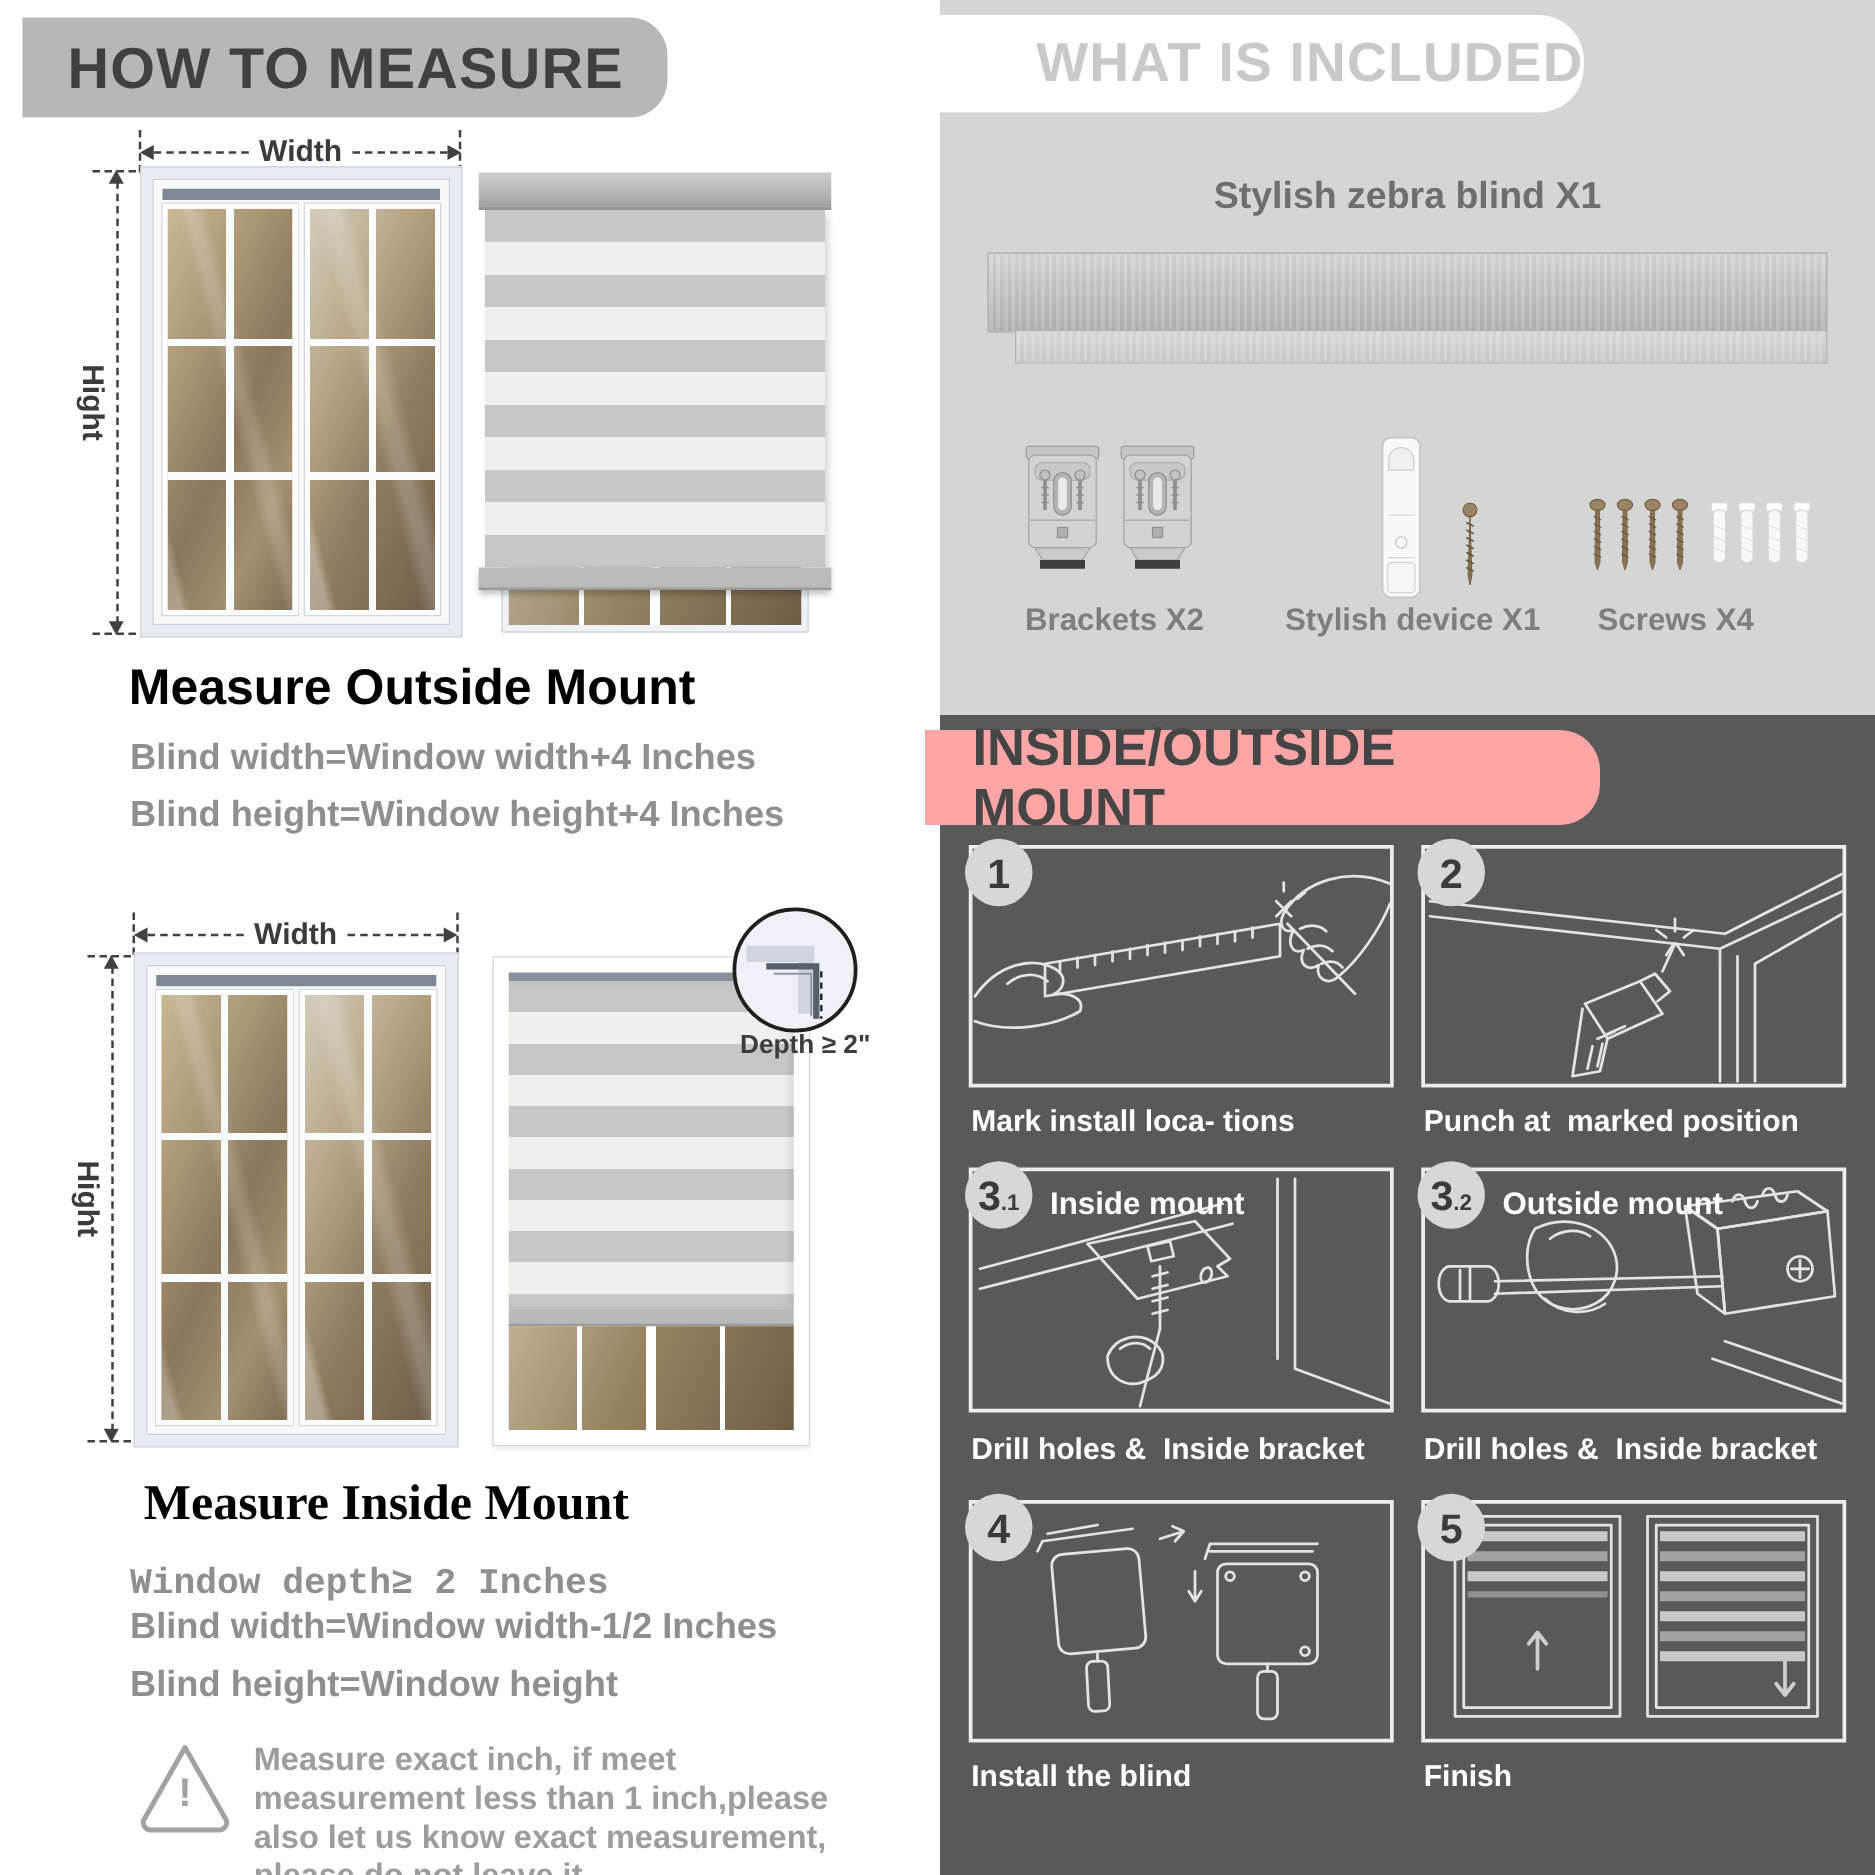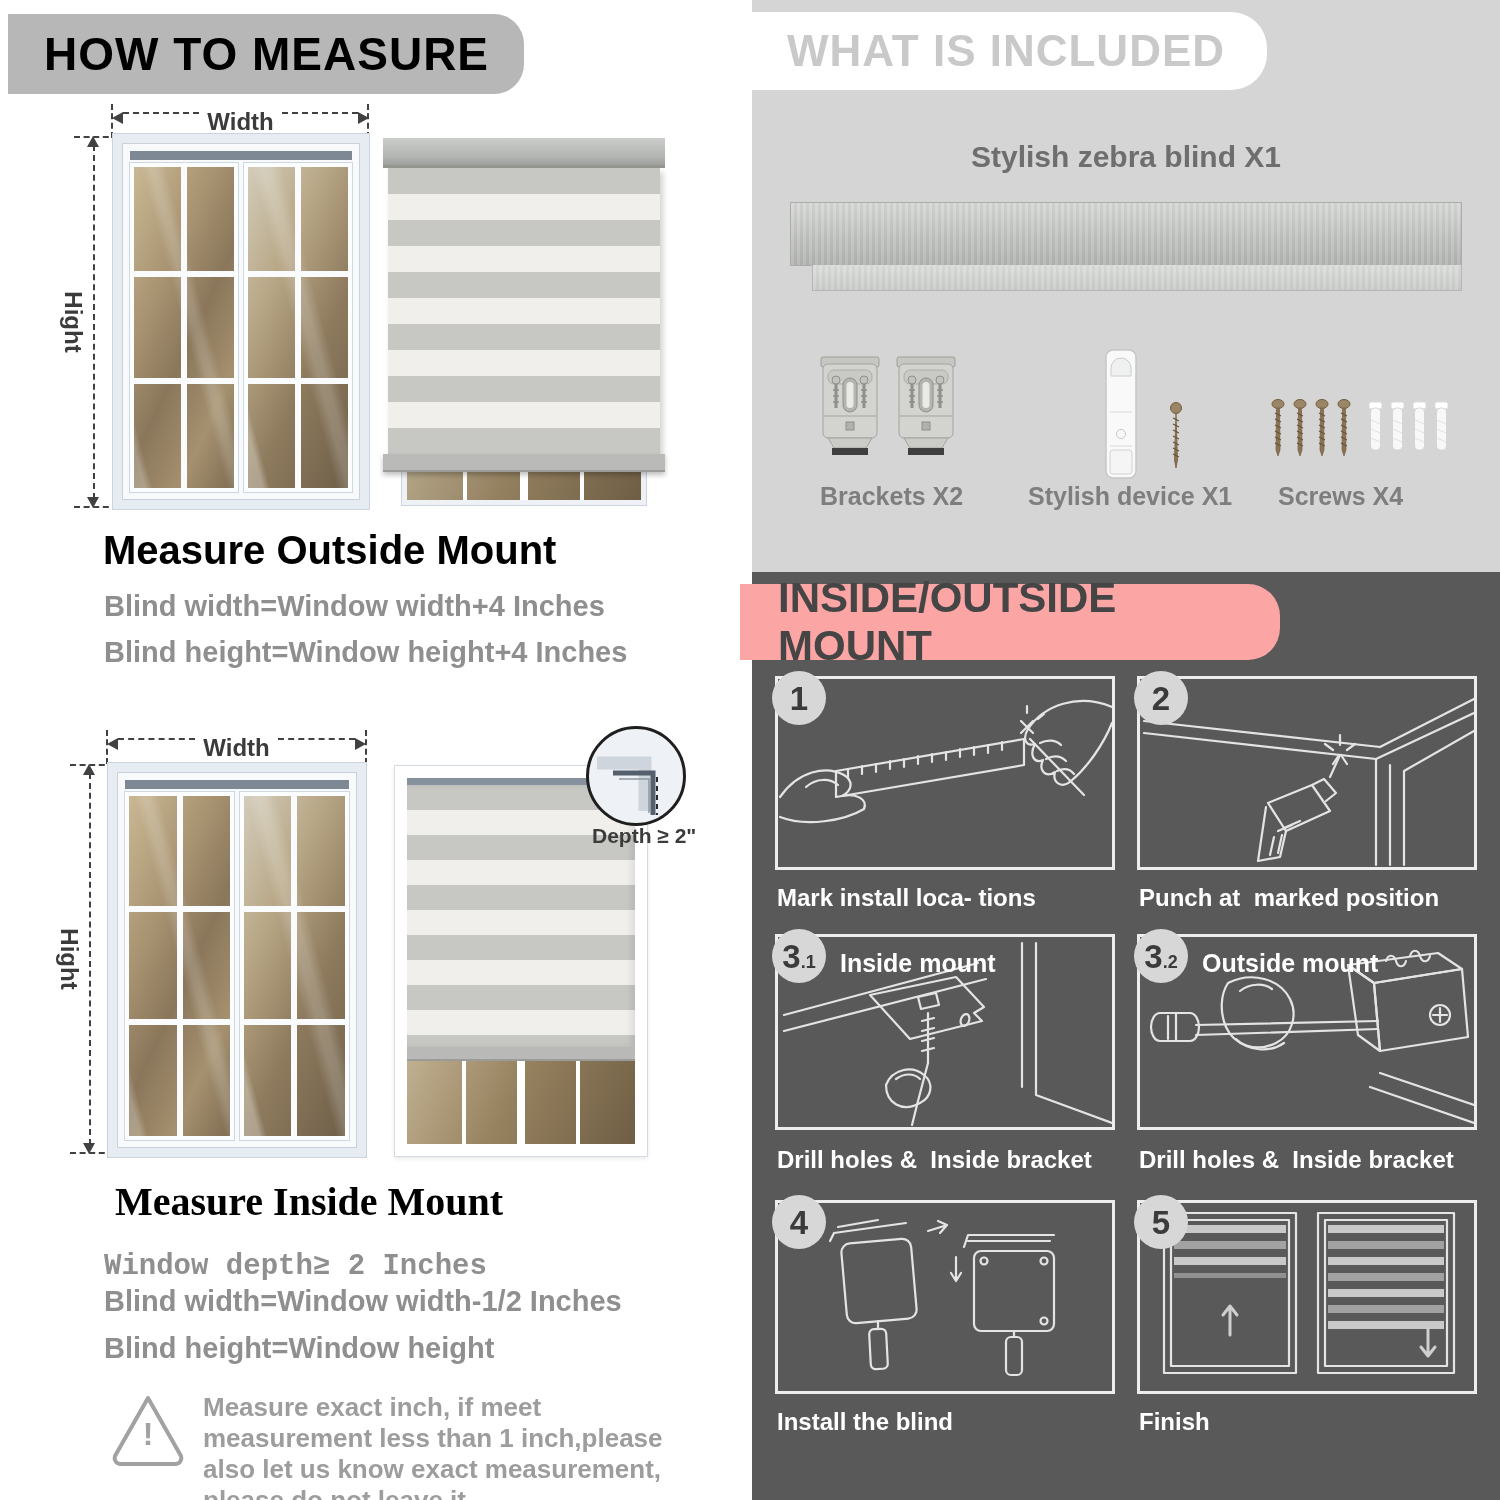--- a/index.html
+++ b/index.html
@@ -1,41 +1,41 @@
 <!DOCTYPE html>
 <html><head>
 <meta charset="utf-8">
 <style>
   html,body{margin:0;padding:0;background:#fff;}
   #canvas{position:relative;width:1500px;height:1500px;background:#ffffff;
           font-family:"Liberation Sans",sans-serif;overflow:hidden;}
 
   
   .hdr{position:absolute;display:flex;align-items:center;font-weight:bold;box-sizing:border-box;}
-  .hdr-measure{left:8px;top:14px;width:516px;height:80px;background:#b7b7b7;border-radius:0 30px 30px 0;
-               padding-left:36px;font-size:46px;color:#000000;letter-spacing:1px;}
+  .hdr-measure{left:18px;top:14px;width:516px;height:80px;background:#b7b7b7;border-radius:0 30px 30px 0;
+               padding-left:36px;font-size:46px;color:#404040;letter-spacing:1px;}
   .hdr-included{left:740px;top:12px;width:527px;height:78px;background:#ffffff;border-radius:0 36px 36px 0;
-                padding-left:47px;font-size:44px;color:#c9c9c9;letter-spacing:1px;}
+                padding-left:47px;font-size:44px;color:#c9c9c9;letter-spacing:1px;justify-content:flex-end;}
   .hdr-mount{left:740px;top:584px;width:540px;height:76px;background:#fca5a5;border-radius:0 32px 32px 0;
              padding-left:38px;font-size:42px;color:#454545;}
 
   
   .panel-light{position:absolute;left:752px;top:0;width:748px;height:572px;background:#d5d5d6;}
   .panel-dark{position:absolute;left:752px;top:572px;width:748px;height:928px;background:#595959;}
 
   
   .h1{position:absolute;font-weight:bold;font-size:40px;color:#000000;}
   .sub{position:absolute;font-weight:bold;font-size:29px;color:#8f8f8f;}
   .note-text{position:absolute;left:203px;top:1392px;width:500px;font-weight:bold;font-size:26px;
              line-height:31px;color:#9d9d9d;}
   .bang{position:absolute;left:108px;top:1416px;width:80px;text-align:center;
         font-weight:bold;font-size:32px;color:#a2a2a2;}
 
   
-  .dimw{position:absolute;display:flex;height:20px;}
+  .dimw{position:absolute;display:flex;align-items:center;height:20px;}
   .dimw .dl{flex:1;border-top:2px dashed #414141;height:0;}
   .dimw .lab{font-weight:bold;font-size:24px;color:#3b3b3b;padding:0 8px;line-height:20px;white-space:nowrap;}
   .tri{width:0;height:0;border-style:solid;}
   .triL{border-width:6px 11px 6px 0;border-color:transparent #414141 transparent transparent;}
   .triR{border-width:6px 0 6px 11px;border-color:transparent transparent transparent #414141;}
   .vsep{position:absolute;border-left:2px dashed #414141;width:0;}
   .dimh{position:absolute;width:24px;}
   .dimh .vl{position:absolute;left:11px;top:9px;bottom:9px;border-left:2px dashed #414141;}
   .dimh .triU{position:absolute;top:0;left:5px;border-style:solid;border-width:0 6px 11px 6px;
               border-color:transparent transparent #414141 transparent;width:0;height:0;}

